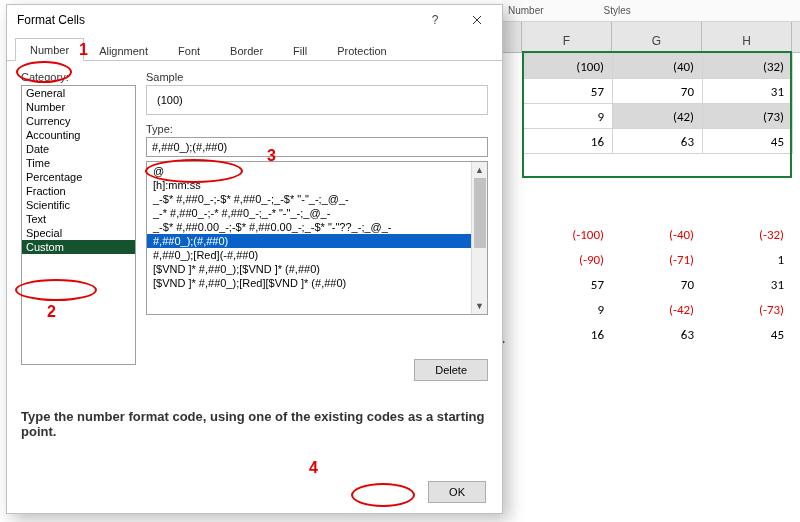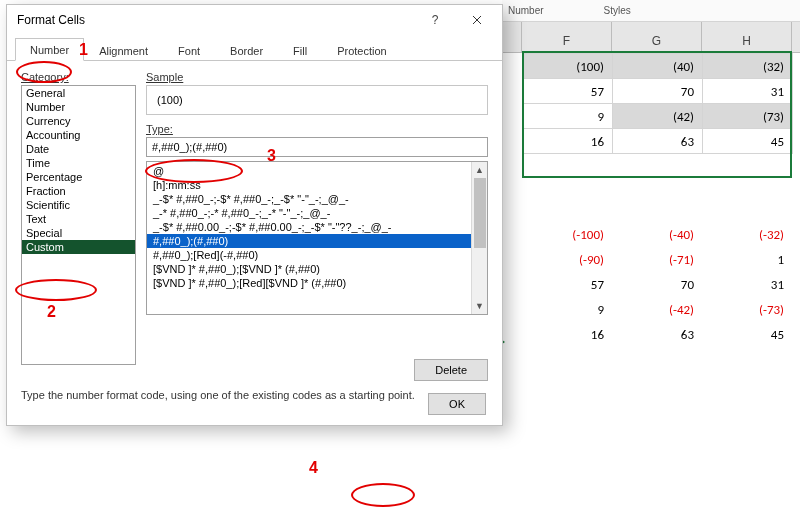--- a/index.html
+++ b/index.html
@@ -11,21 +11,21 @@
     height: 522px;
     overflow: hidden;
     position: relative;
   }
   
   .dialog {
     position: absolute;
     left: 6px;
     top: 4px;
     width: 497px;
-    height: 422px;
+    height: 510px;
     background: #fff;
     border: 1px solid rgba(0,0,0,0.25);
     box-shadow: 6px 6px 16px rgba(0,0,0,0.25);
   }
   .titlebar {
     display: flex;
     align-items: center;
     height: 30px;
     padding: 0 4px 0 10px;
     font-size: 12px;
@@ -58,21 +58,21 @@
   }
   .tab.active {
     border: 1px solid #c6c6c6;
     border-bottom: 1px solid #fff;
     background: #fff;
   }
   .body {
     padding: 10px 14px 8px;
     height: calc(100% - 30px - 26px - 40px);
   }
-  .label { font-size: 11px; color: #333; margin-bottom: 2px; text-decoration: underline; }
+  .label { font-size: 11px; color: #333; margin-bottom: 2px; }
   .row { display: flex; gap: 10px; }
   .catbox {
     width: 115px;
     height: 280px;
     border: 1px solid #a0a0a0;
     overflow-y: auto;
     background: #fff;
     font-size: 11px;
   }
   .cat-item {
@@ -136,23 +136,24 @@
     display: flex; justify-content: flex-end; margin-top: 6px;
   }
   .delete-btn, .ok-btn, .cancel-btn {
     padding: 4px 20px;
     background: #e1e1e1;
     border: 1px solid #adadad;
     font: inherit;
     margin-top: 38px;
   }
   .hint {
-    font-size: 11px;
+    font-size: 13px;
     color: #333;
-    margin-top: 8px;
+    margin-top: 28px;
+    font-weight: bold;
   }
   .footer {
     position: absolute;
     bottom: 10px;
     right: 16px;
     display: flex; gap: 28px;
   }
   
   .anno {
     position: absolute;

